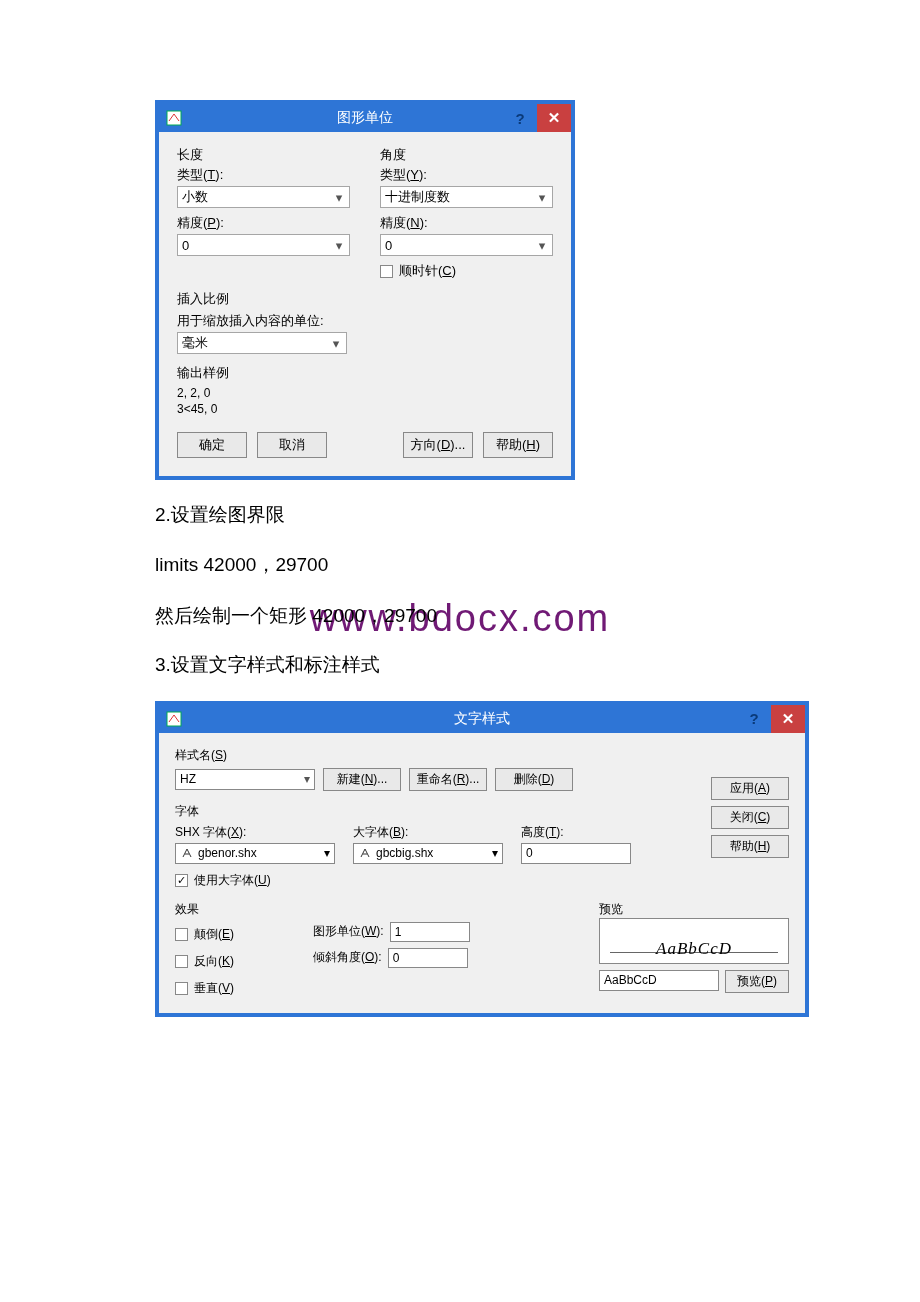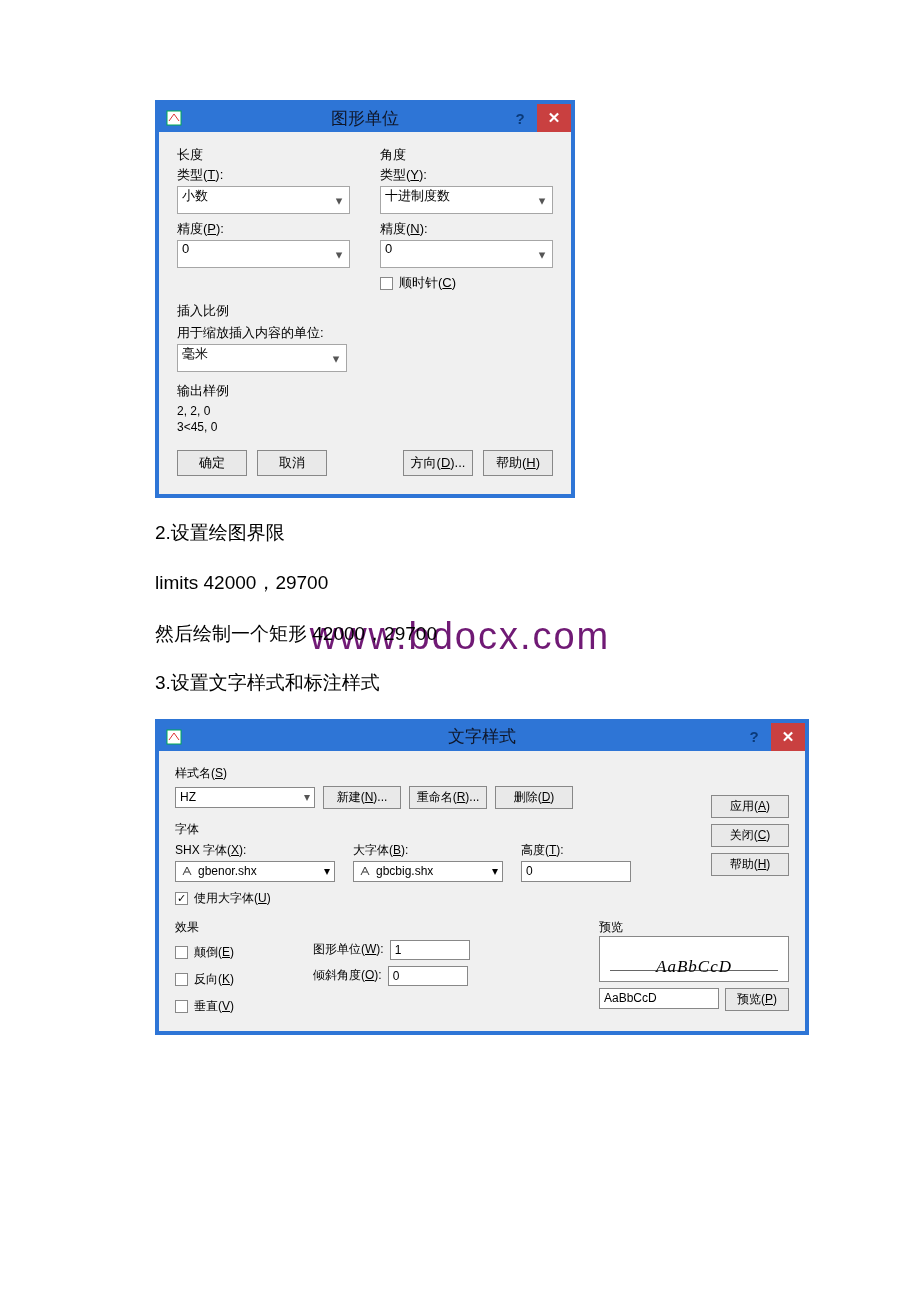--- a/index.html
+++ b/index.html
@@ -26,22 +26,22 @@
     }
     .titlebar .sysicon {
       width: 18px; height: 18px;
       margin-left: 6px;
       display: flex; align-items: center; justify-content: center;
     }
     .titlebar .title-text {
       position: absolute;
       left: 50%;
       transform: translateX(-50%);
-      color: #0f172a;
-      font-size: 17px;
+      color: #ffffff;
+      font-size: 14px;
     }
     .titlebar .winbtns {
       position: absolute;
       right: 0; top: 0;
       display: flex;
       height: 100%;
     }
     .winbtns .wbtn {
       width: 34px; height: 100%;
       display:flex; align-items:center; justify-content:center;
@@ -50,22 +50,22 @@
     .winbtns .help { color: #0a3a7a; background: #2e75d6; }
     .winbtns .close { background: #c94040; color: #fff; }
     .body-area { padding: 14px 18px 18px 18px; background: #f0f0f0; font-size: 13px; }
 
     .row { display: flex; gap: 30px; }
     .col { flex: 1; }
     .label { margin-bottom: 2px; }
     .select {
       border: 1px solid #a6a6a6;
       background: #fff;
-      height: 28px;
-      display: flex; align-items: flex-start;
+      height: 22px;
+      display: flex; align-items: center;
       padding: 0 4px;
       margin-bottom: 6px;
       position: relative;
     }
     .select .chev {
       position: absolute; right: 4px; top: 50%; transform: translateY(-50%);
       width: 12px; height: 12px;
       display:flex;align-items:center;justify-content:center;
       color: #555;
     }

